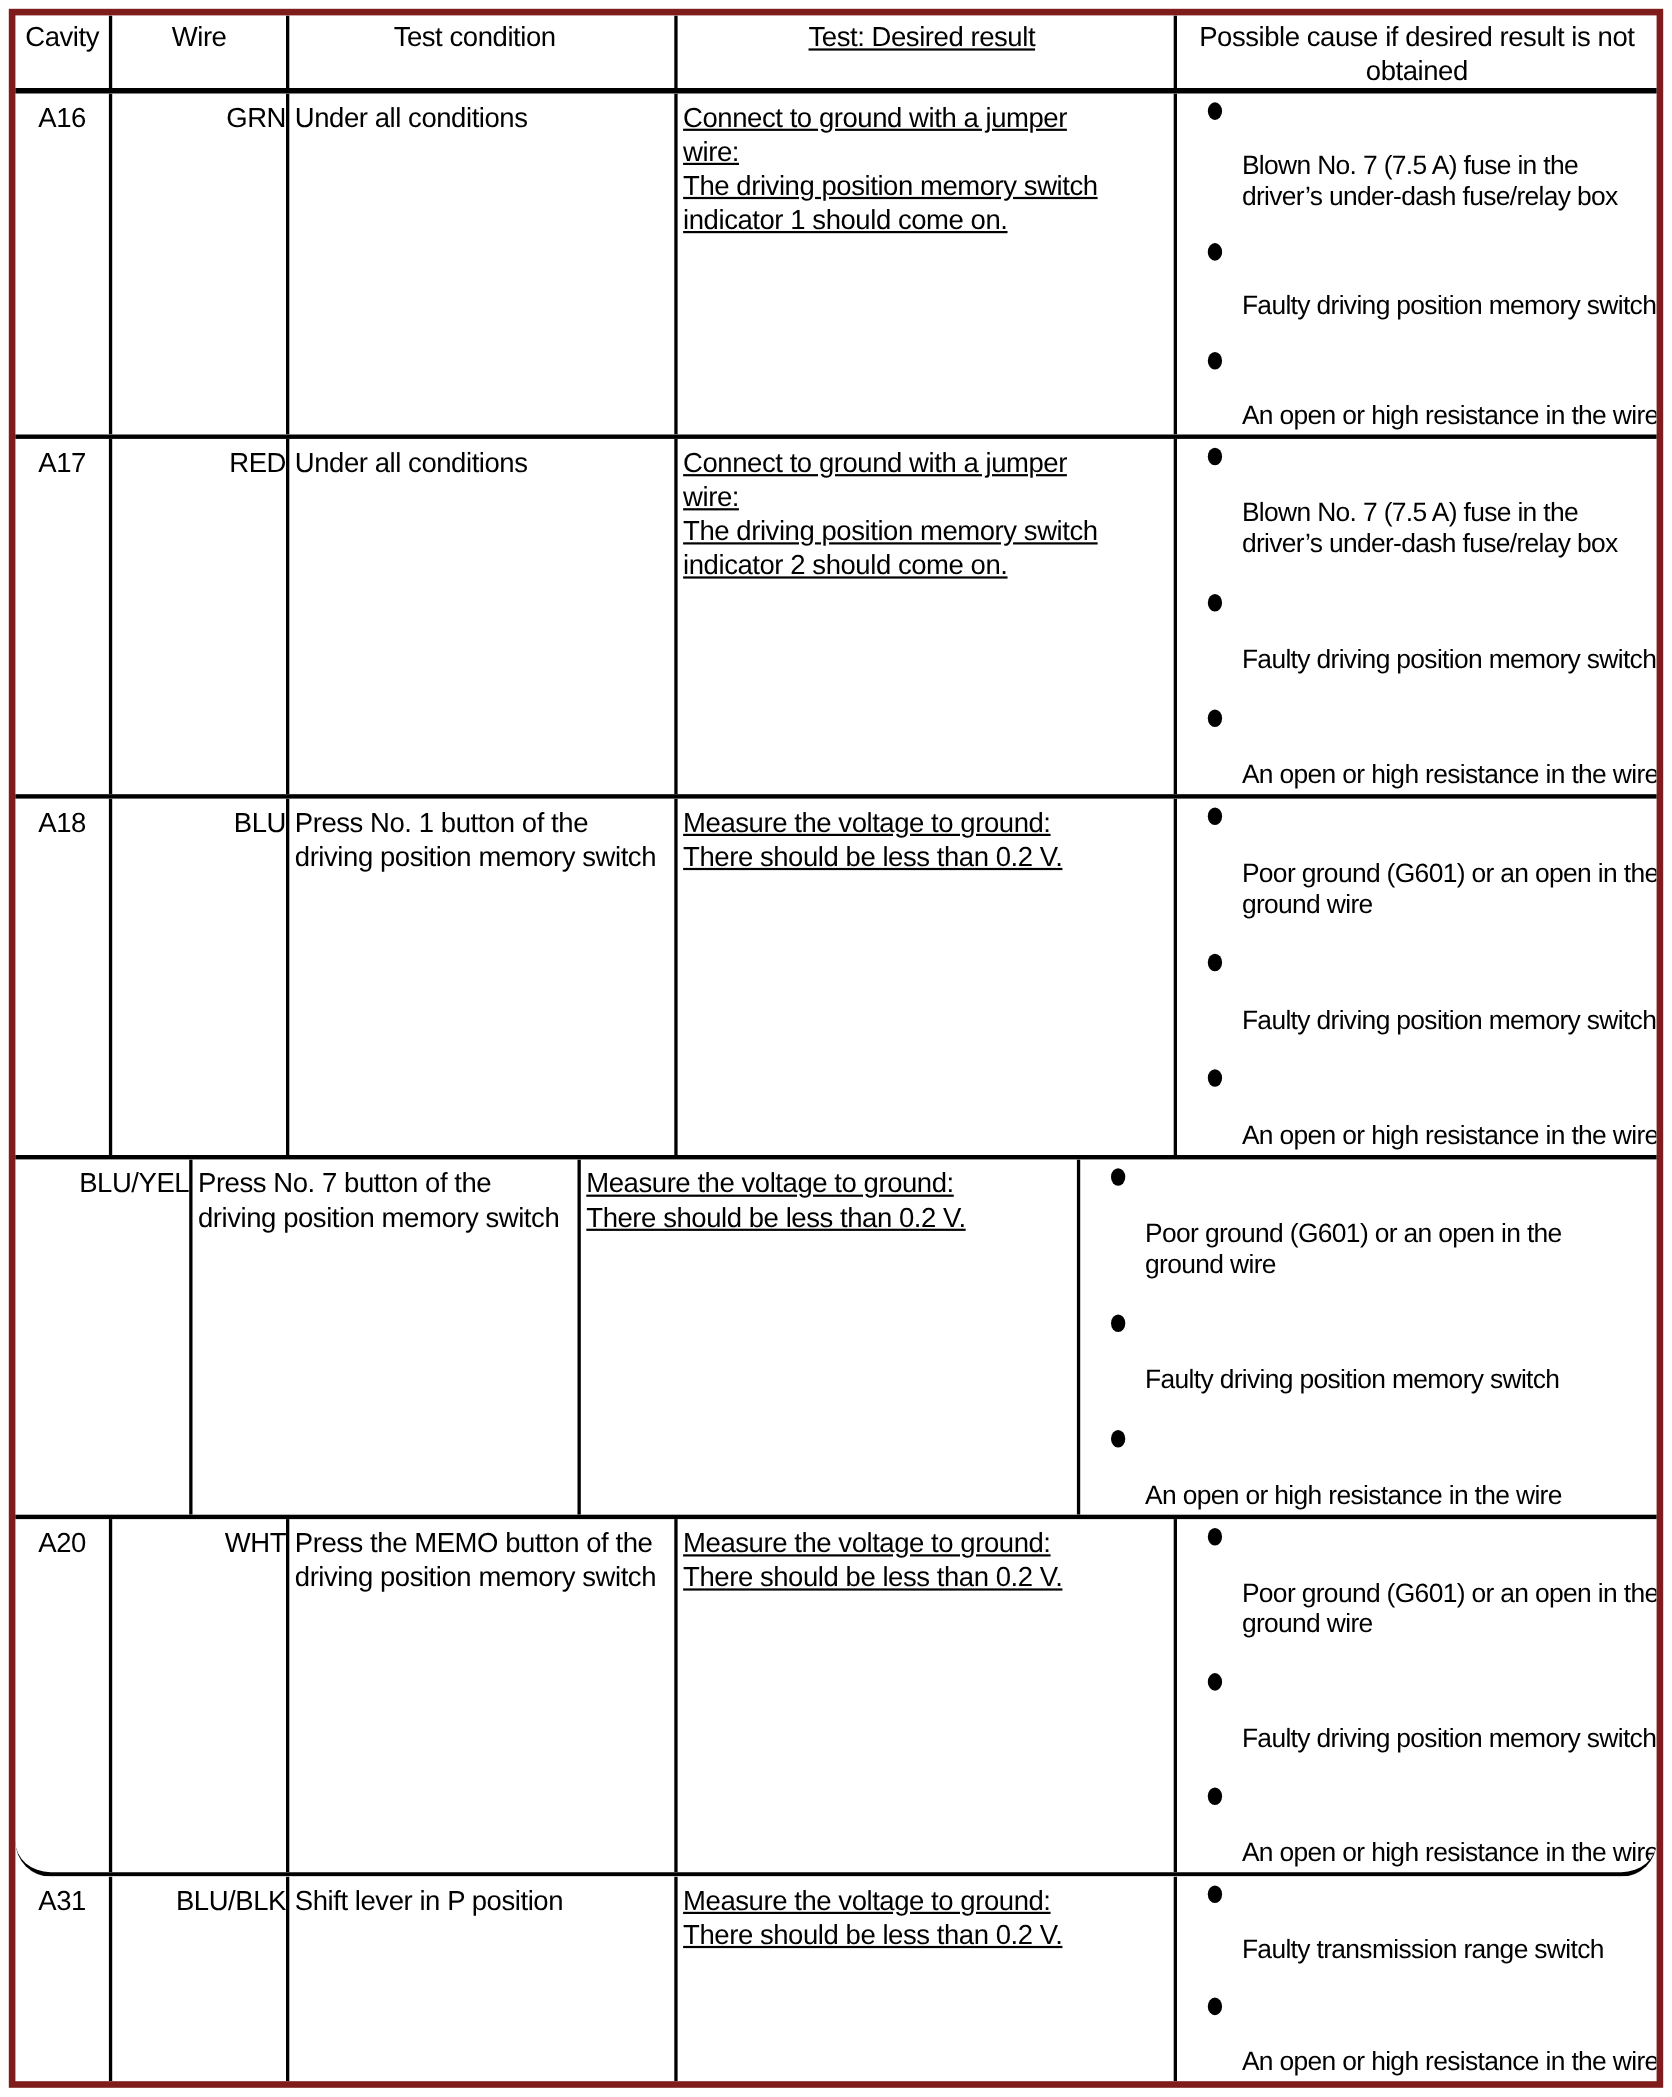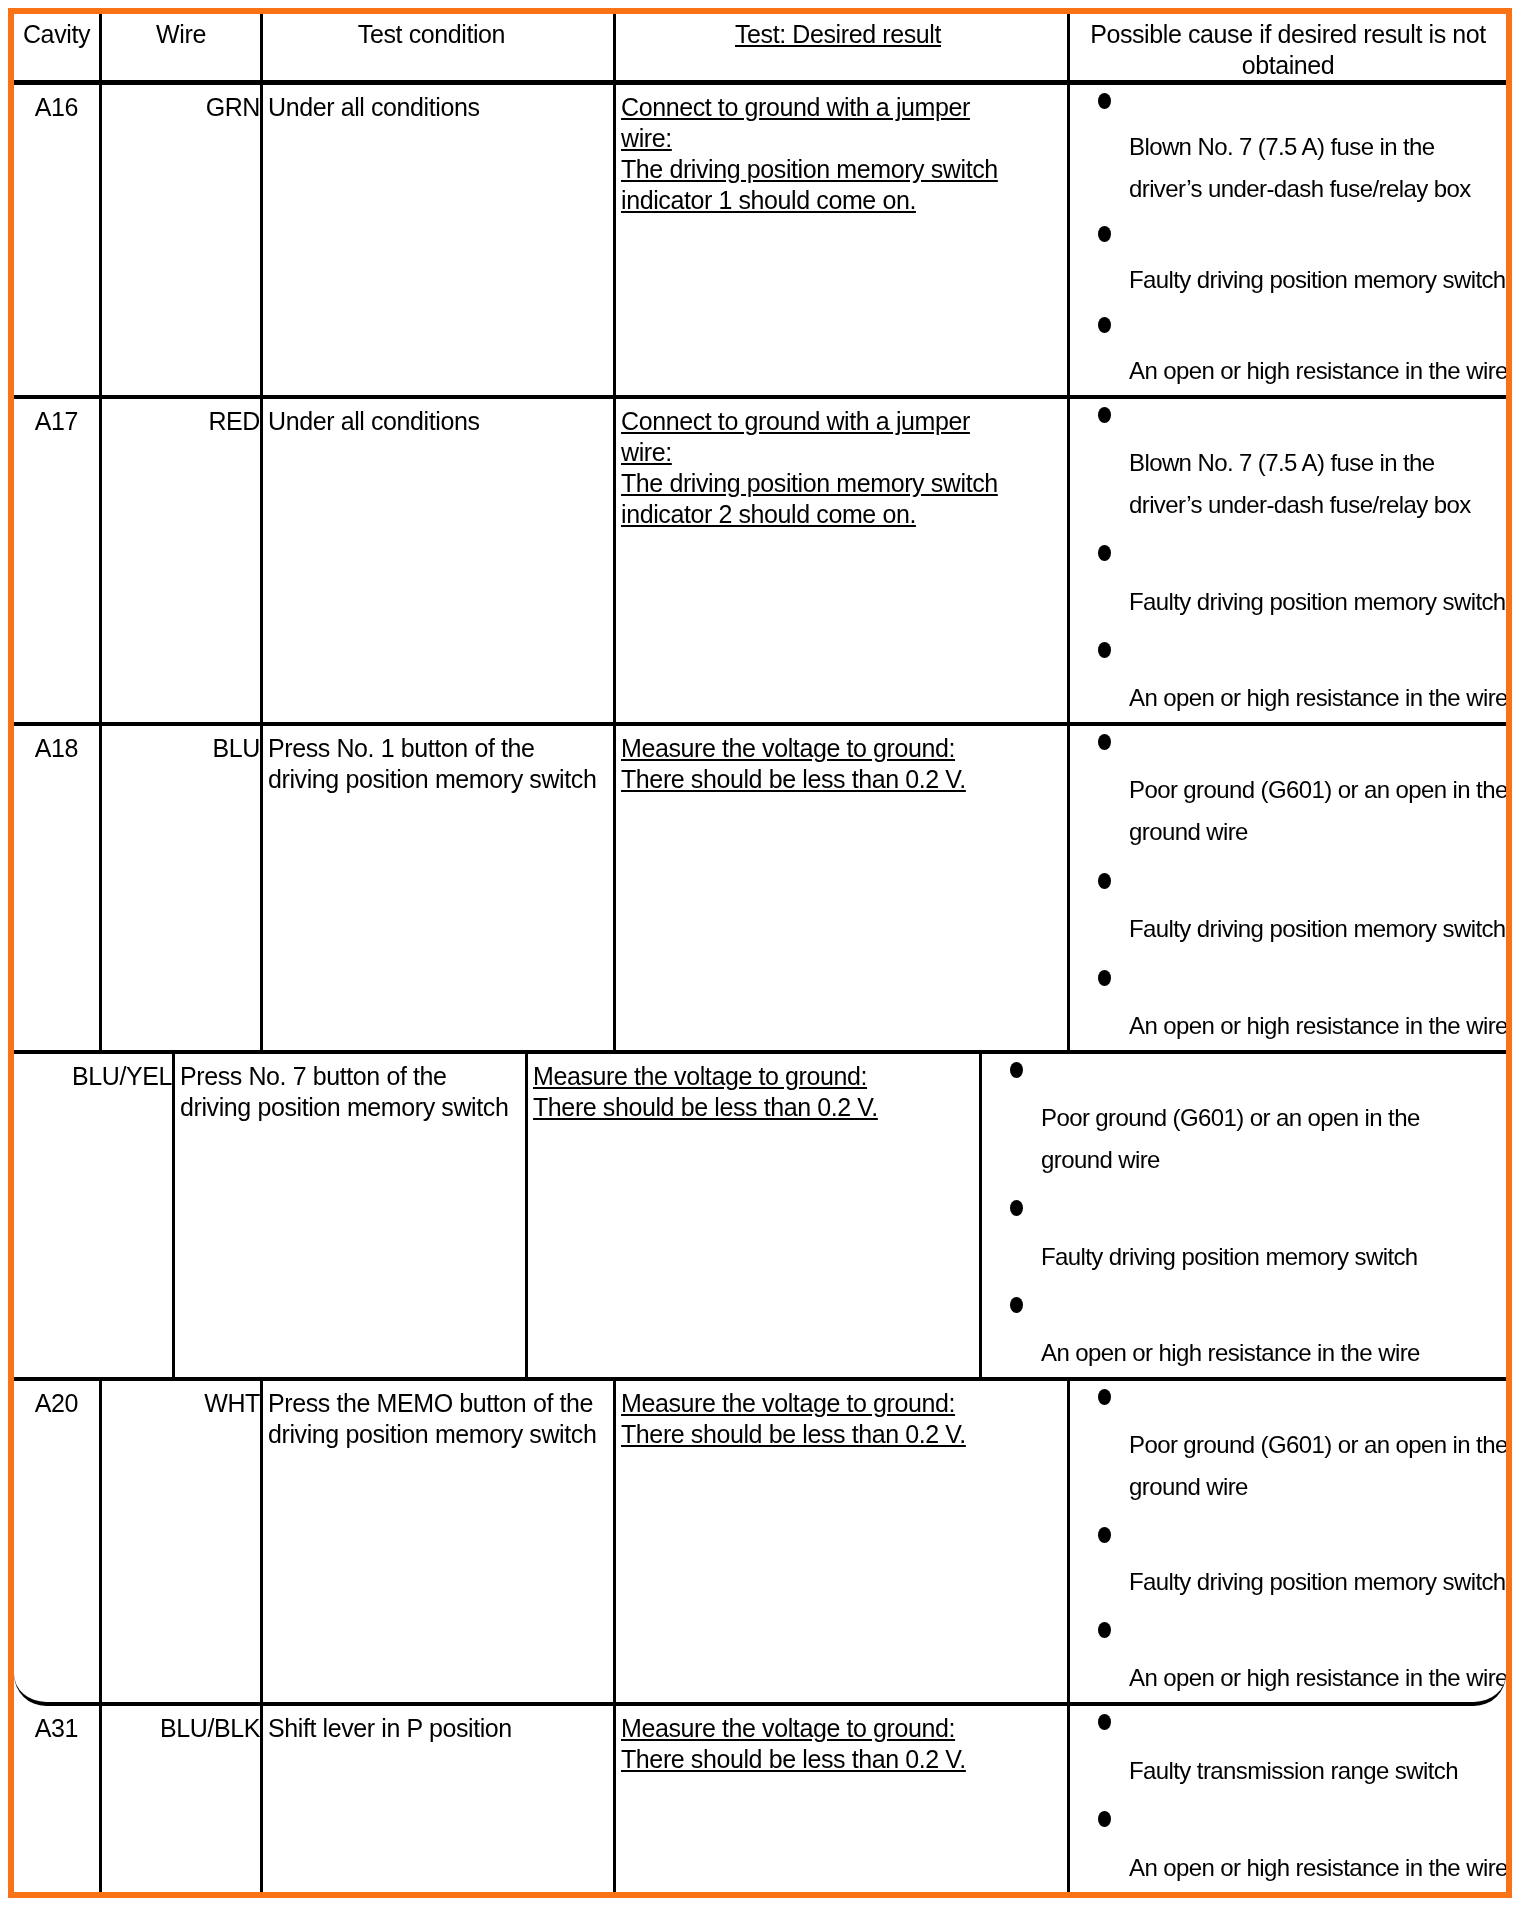--- a/index.html
+++ b/index.html
@@ -7,21 +7,21 @@
   body {
     width: 1520px; height: 1906px;
     font-family: "Liberation Sans", "DejaVu Sans", sans-serif;
     color: #000;
   }
   .page { position: relative; width: 1520px; height: 1906px; background: #fff; overflow: hidden; }
 
   .dtable {
     position: absolute; left: 8px; top: 8px;
     width: 1504px; height: 1890px;
-    border: 6px solid #f97316; background: #fff;
+    border: 6px solid #7f1d1d; background: #fff;
   }
 
   .trow { display: flex; border-bottom: 4px solid #000; overflow: hidden; }
   .hrow { height: 71px; border-bottom: 5px solid #000; }
   .r0 { height: 314px; }
   .r1 { height: 327px; }
   .r2 { height: 328px; }
   .r3 { height: 327px; }
   .r4 { height: 325px; border-radius: 32px; }
   .r5 { height: 186px; border-bottom: none; }
@@ -40,21 +40,21 @@
   .hrow .cell { padding-top: 5px; text-align: center; white-space: pre-line; }
 
   .c-cause {
     display: flex; flex-direction: column; justify-content: space-between;
     padding: 8px 0 3px 28px;
   }
   .brow { height: 16px; flex: 0 0 auto; }
   .dot { display: block; width: 13px; height: 16px; border-radius: 50%; background: #000; }
   .ctext {
     padding-left: 31px; flex: 0 0 auto;
-    font-size: 24px; line-height: 42px; letter-spacing: -0.6px; white-space: pre;
+    font-size: 24px; line-height: 28px; letter-spacing: -0.6px; white-space: pre;
   }
 </style>
 </head>
 <body>
 
 <div class="page">
   <div class="dtable">
 
     <div class="trow hrow">
       <div class="cell c-cav">Cavity</div>

